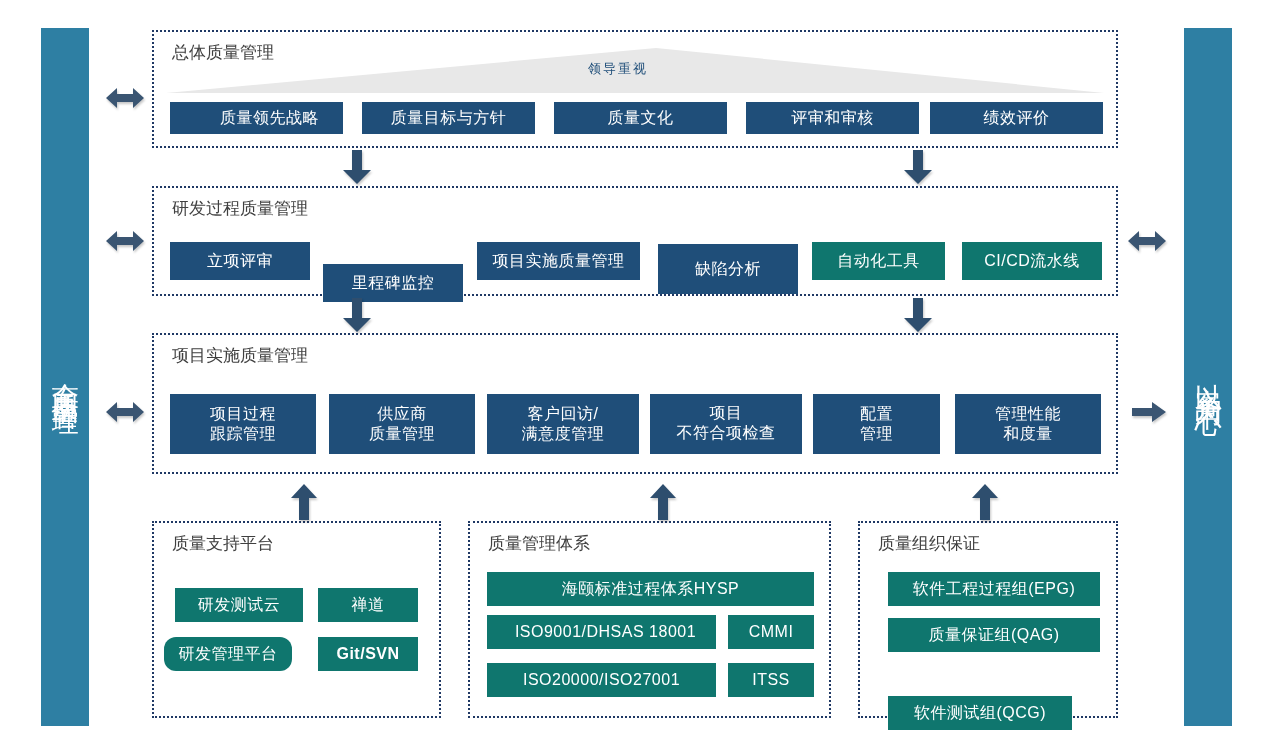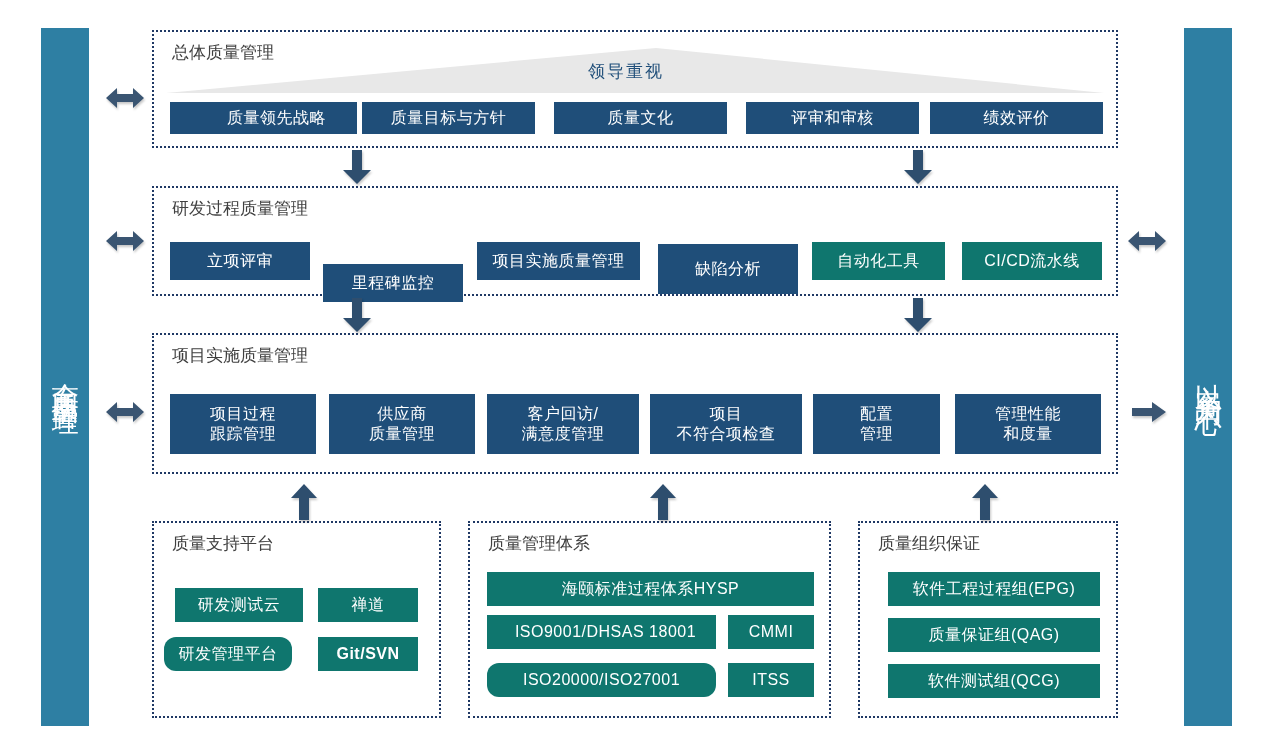--- a/index.html
+++ b/index.html
@@ -82,21 +82,21 @@
     left: 166px;
     top: 48px;
     width: 938px;
     height: 45px;
   }
   #leadership-triangle svg { display: block; }
   #leadership-label {
     position: absolute;
     left: 588px;
     top: 60px;
-    font-size: 17px;
+    font-size: 13px;
     color: #1F4E79;
     letter-spacing: 2px;
     white-space: nowrap;
   }
 
   
   .arrow {
     position: absolute;
     filter: drop-shadow(1.5px 2px 1.2px rgba(0,0,0,0.22));
   }
@@ -119,21 +119,21 @@
     <span class="group-title">总体质量管理</span>
   </div>
 
   <div id="leadership-triangle">
     <svg width="938" height="45" viewBox="0 0 938 45">
       <polygon points="0,45 490,0 938,45" fill="#E8E8E8"></polygon>
     </svg>
   </div>
   <div id="leadership-label">领导重视</div>
 
-  <div class="chip navy" style="left:170px; top:102px; width:187px; height:32px;padding-left:26px;">质量领先战略</div>
+  <div class="chip navy" style="left:170px; top:102px; width:173px; height:32px;padding-left:26px;">质量领先战略</div>
   <div class="chip navy" style="left:362px; top:102px; width:173px; height:32px;">质量目标与方针</div>
   <div class="chip navy" style="left:554px; top:102px; width:173px; height:32px;">质量文化</div>
   <div class="chip navy" style="left:746px; top:102px; width:173px; height:32px;">评审和审核</div>
   <div class="chip navy" style="left:930px; top:102px; width:173px; height:32px;">绩效评价</div>
 
   <div class="group" style="left:152px; top:186px; width:966px; height:110px;">
     <span class="group-title">研发过程质量管理</span>
   </div>
 
   <div class="chip navy" style="left:170px; top:242px; width:140px; height:38px;">立项评审</div>
@@ -146,21 +146,21 @@
   <div class="group" style="left:152px; top:333px; width:966px; height:141px;">
     <span class="group-title">项目实施质量管理</span>
   </div>
 
   <div class="chip navy" style="left:170px; top:394px; width:146px; height:60px;">项目过程
 跟踪管理</div>
   <div class="chip navy" style="left:329px; top:394px; width:146px; height:60px;">供应商
 质量管理</div>
   <div class="chip navy" style="left:487px; top:394px; width:152px; height:60px;">客户回访/
 满意度管理</div>
-  <div class="chip navy" style="left:650px; top:394px; width:152px; height:60px;">项目
+  <div class="chip navy" style="left:650px; top:394px; width:152px; height:60px;font-family:Liberation Mono, monospace;">项目
 不符合项检查</div>
   <div class="chip navy" style="left:813px; top:394px; width:127px; height:60px;">配置
 管理</div>
   <div class="chip navy" style="left:955px; top:394px; width:146px; height:60px;">管理性能
 和度量</div>
 
   <div class="group" style="left:152px; top:521px; width:289px; height:197px;">
     <span class="group-title">质量支持平台</span>
   </div>
 
@@ -169,30 +169,30 @@
   <div class="chip teal" style="left:164px; top:637px; width:128px; height:34px;border-radius:12px;">研发管理平台</div>
   <div class="chip teal bold" style="left:318px; top:637px; width:100px; height:34px;">Git/SVN</div>
 
   <div class="group" style="left:468px; top:521px; width:363px; height:197px;">
     <span class="group-title">质量管理体系</span>
   </div>
 
   <div class="chip teal" style="left:487px; top:572px; width:327px; height:34px;">海颐标准过程体系HYSP</div>
   <div class="chip teal" style="left:487px; top:615px; width:229px; height:34px;padding-left:8px;">ISO9001/DHSAS 18001</div>
   <div class="chip teal" style="left:728px; top:615px; width:86px; height:34px;">CMMI</div>
-  <div class="chip teal" style="left:487px; top:663px; width:229px; height:34px;border-radius:12px;">ISO20000/ISO27001</div>
+  <div class="chip teal" style="left:487px; top:663px; width:229px; height:34px;">ISO20000/ISO27001</div>
   <div class="chip teal" style="left:728px; top:663px; width:86px; height:34px;">ITSS</div>
 
   <div class="group" style="left:858px; top:521px; width:260px; height:197px;">
     <span class="group-title">质量组织保证</span>
   </div>
 
   <div class="chip teal" style="left:888px; top:572px; width:212px; height:34px;">软件工程过程组(EPG)</div>
   <div class="chip teal" style="left:888px; top:618px; width:212px; height:34px;">质量保证组(QAG)</div>
-  <div class="chip teal" style="left:888px; top:664px; width:212px; height:34px;text-align:center;">软件测试组(QCG)</div>
+  <div class="chip teal" style="left:888px; top:696px; width:184px; height:34px;text-align:center;">软件测试组(QCG)</div>
 
   <div class="arrow" style="left:106px; top:86px;">
     <svg width="38" height="24" viewBox="0 0 38 24">
       <polygon points="0,12 11,2 11,8 27,8 27,2 38,12 27,22 27,16 11,16 11,22" fill="#3A5572"></polygon>
     </svg>
   </div>
   <div class="arrow" style="left:106px; top:229px;">
     <svg width="38" height="24" viewBox="0 0 38 24">
       <polygon points="0,12 11,2 11,8 27,8 27,2 38,12 27,22 27,16 11,16 11,22" fill="#3A5572"></polygon>
     </svg>

